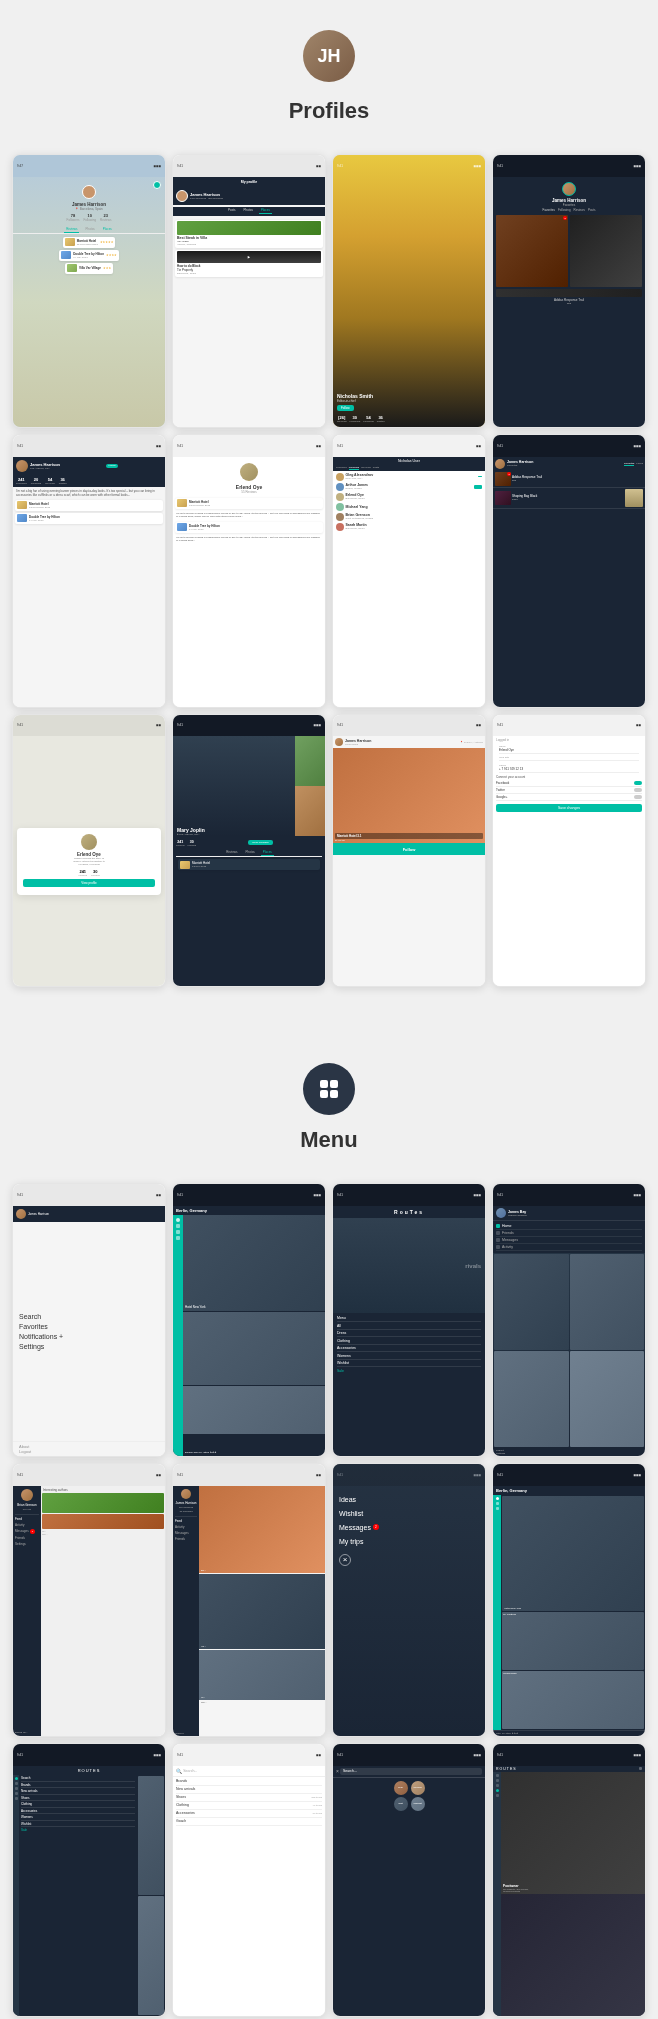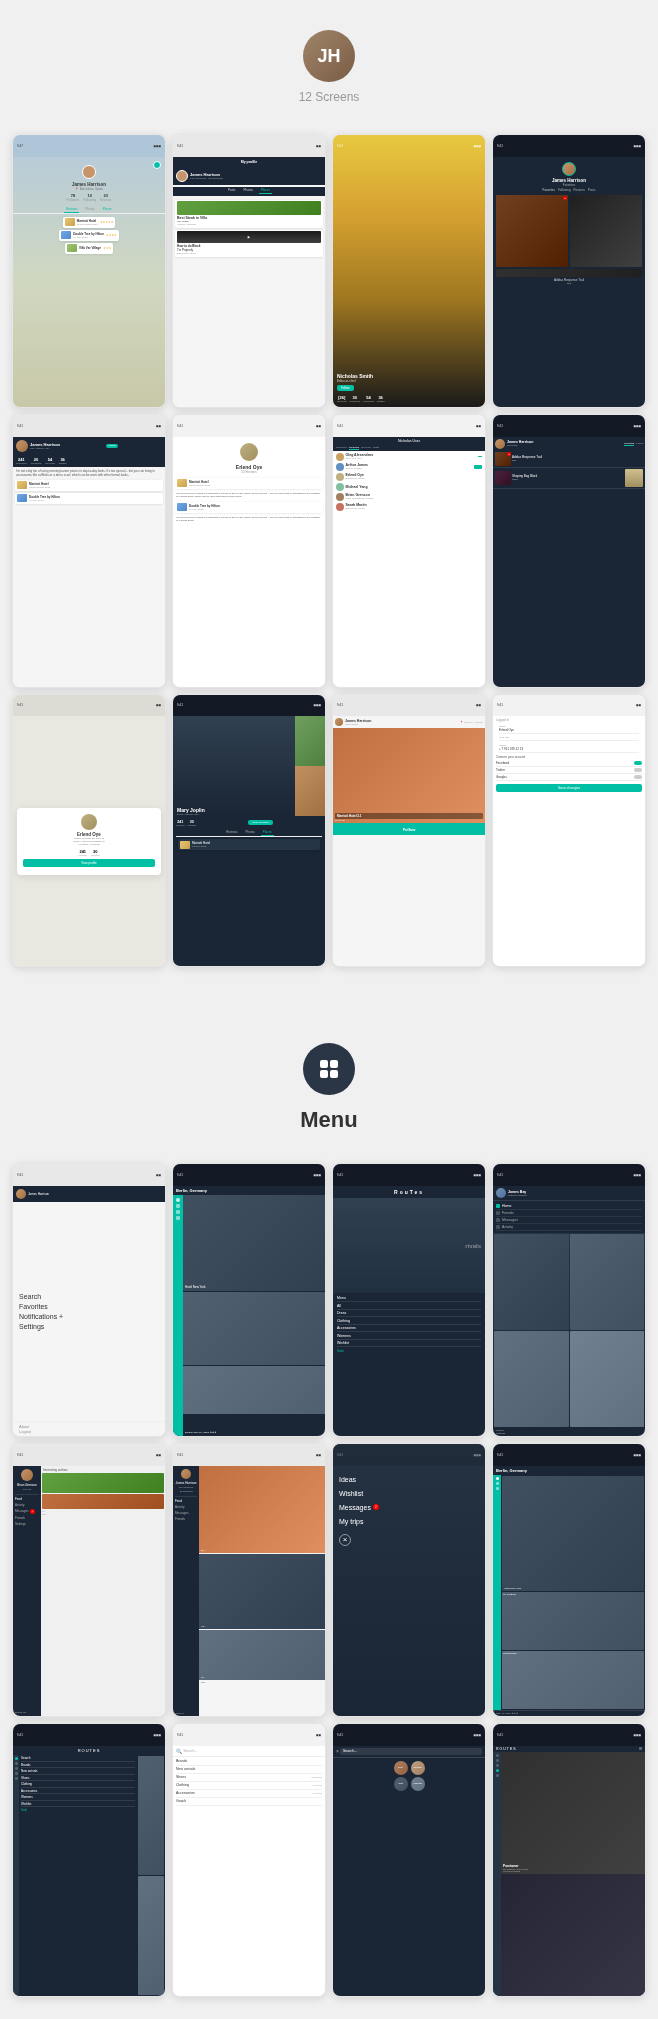--- a/index.html
+++ b/index.html
@@ -310,21 +310,21 @@
       background: #ccc;
     }
   </style>
 </head>
 <body>
 
 <div class="section">
   <div class="section-avatar">
     <div class="avatar-inner">JH</div>
   </div>
-  <div class="section-subtitle">12 Screens</div>
+  <div class="section-title">Profiles</div>
 </div>
 
 <div class="screens-grid" style="margin-bottom:6px;">
 
   <div class="screen-mockup screen-frame">
     <div class="mini-screen" style="background:#c8d8e8;">
       <div class="status-bar" style="background:rgba(150,180,200,0.5);">
         <span style="color:#333;">9:47</span>
         <span style="color:#333;">◼◼◼</span>
       </div>

